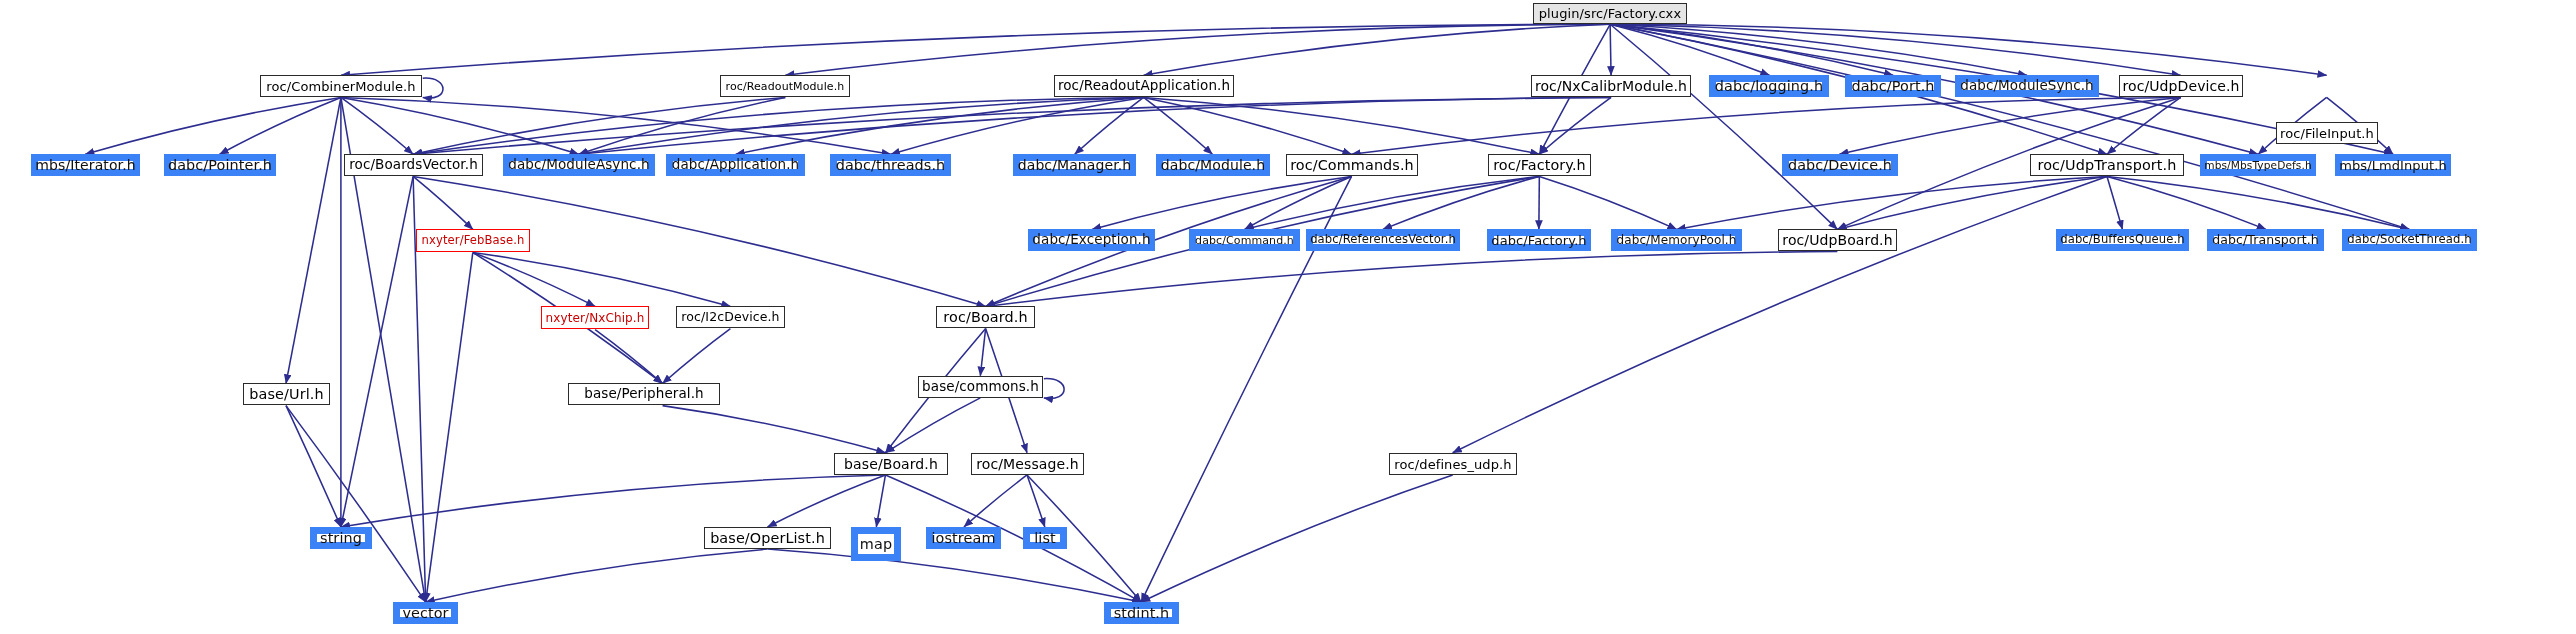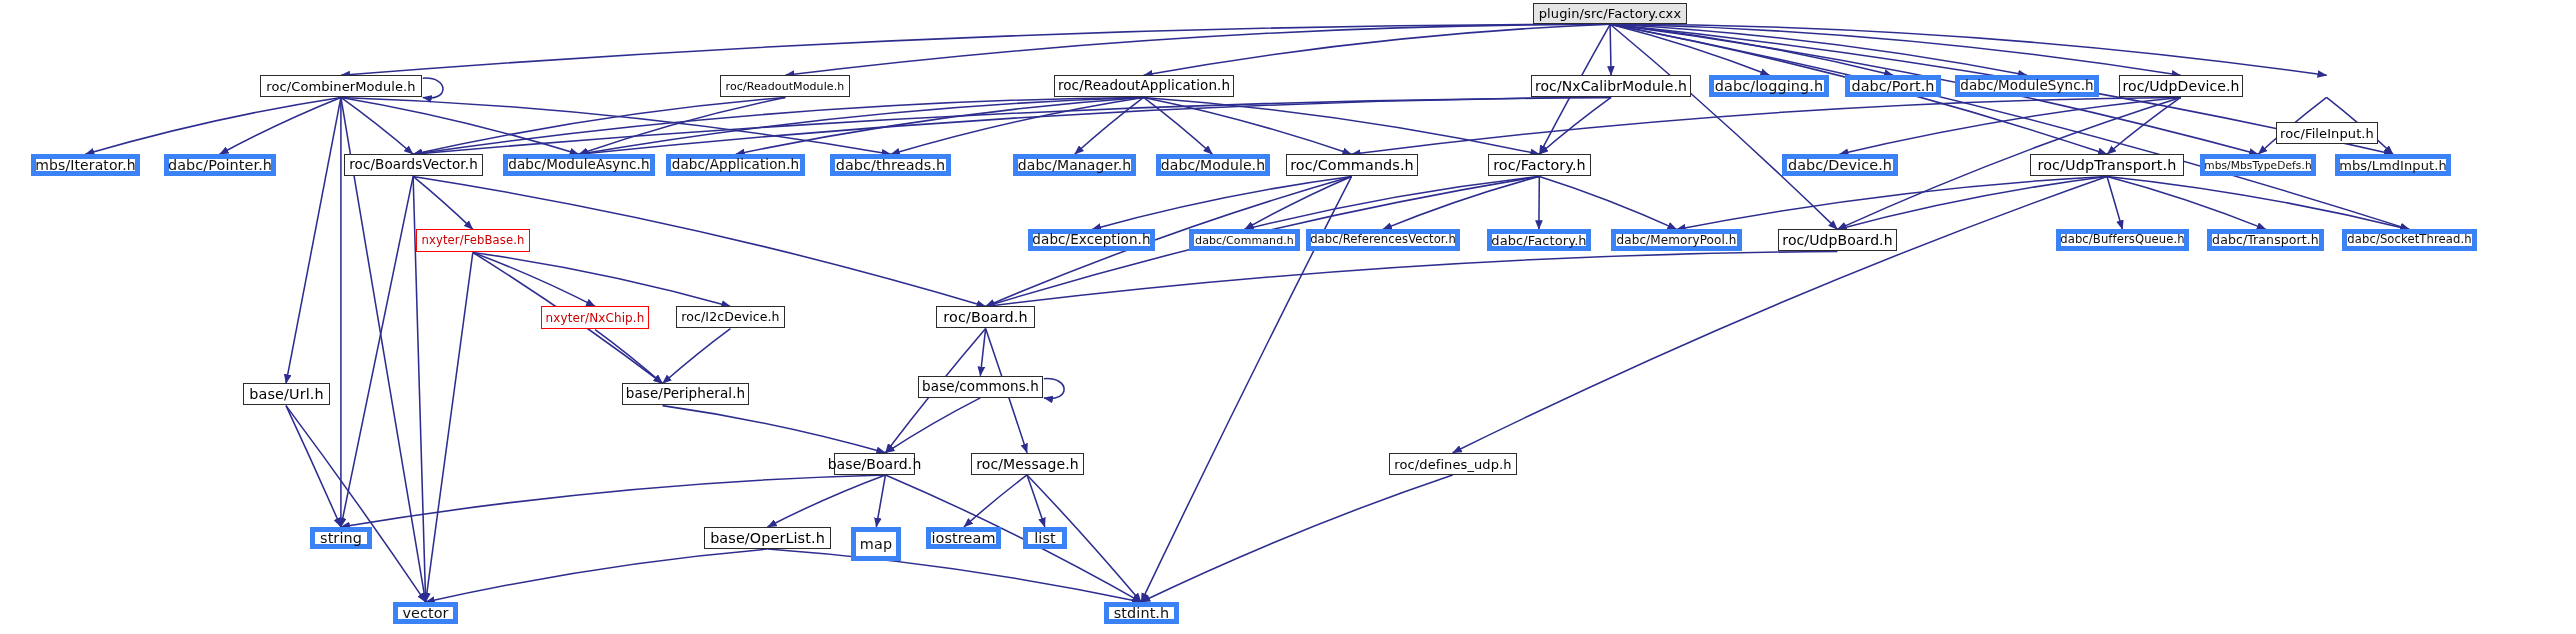--- a/index.html
+++ b/index.html
@@ -2,21 +2,21 @@
 <html><head>
 <meta charset="utf-8">
 <style>
   html,body{margin:0;padding:0;background:#ffffff;}
   #canvas{position:relative;width:2576px;height:635px;background:#ffffff;
           font-family:"DejaVu Sans","Liberation Sans",sans-serif;overflow:hidden;}
   svg#edges{position:absolute;left:0;top:0;width:2576px;height:635px;}
   .node{position:absolute;box-sizing:border-box;display:flex;align-items:center;
         justify-content:center;white-space:nowrap;background:#ffffff;
         font-size:14.4px;line-height:1;letter-spacing:0.1px;}
-  .node.grey{border:5px solid #3b82f6;color:#111111;}
+  .node.grey{border:7px solid #3b82f6;color:#111111;}
   .node.black{border:1.5px solid #2b2b2b;color:#000000;}
   .node.red{border:1.5px solid #ff0000;color:#cc0000;}
   .node.root{border:1.5px solid #2b2b2b;color:#000000;background:#e5e5e5;}
 </style>
 </head>
 <body>
 
 <div id="canvas">
   <svg id="edges" viewBox="0 0 2675 659" width="2576" height="635">
     <defs>
@@ -222,27 +222,27 @@
       </div>
       <div class="node black" style="left: 676px; top: 306px; width: 109px; height: 22px;">
         <span style="font-size: 12.5px;">roc/I2cDevice.h</span>
       </div>
       <div class="node black" style="left: 936px; top: 306px; width: 99px; height: 22px;">
         <span>roc/Board.h</span>
       </div>
       <div class="node black" style="left: 243px; top: 383px; width: 87px; height: 22px;">
         <span>base/Url.h</span>
       </div>
-      <div class="node black" style="left: 622px; top: 383px; width: 127px; height: 22px; align-items: center;">
+      <div class="node black" style="left: 568px; top: 383px; width: 152px; height: 22px; align-items: center;">
         <span style="font-size: 13.5px;">base/Peripheral.h</span>
       </div>
       <div class="node black" style="left: 918px; top: 376px; width: 125px; height: 22px;">
         <span style="font-size: 13.5px;">base/commons.h</span>
       </div>
-      <div class="node black" style="left: 834px; top: 453px; width: 81px; height: 22px;">
+      <div class="node black" style="left: 834px; top: 453px; width: 114px; height: 22px;">
         <span style="font-size: 14px;">base/Board.h</span>
       </div>
       <div class="node black" style="left: 971px; top: 453px; width: 113px; height: 22px;">
         <span style="font-size: 14px;">roc/Message.h</span>
       </div>
       <div class="node black" style="left: 1389px; top: 453px; width: 128px; height: 22px;">
         <span style="font-size: 13px;">roc/defines_udp.h</span>
       </div>
       <div class="node grey" style="left: 310px; top: 527px; width: 62px; height: 22px;">
         <span>string</span>

